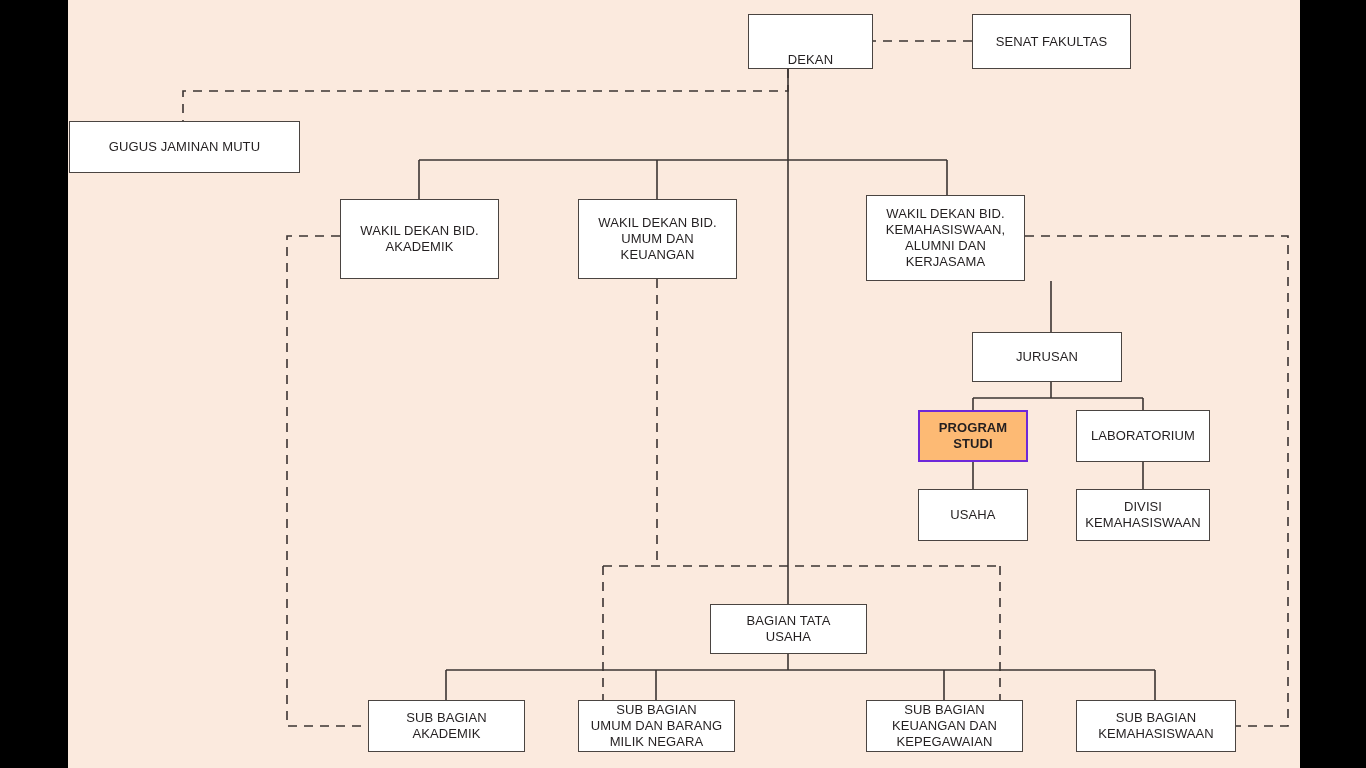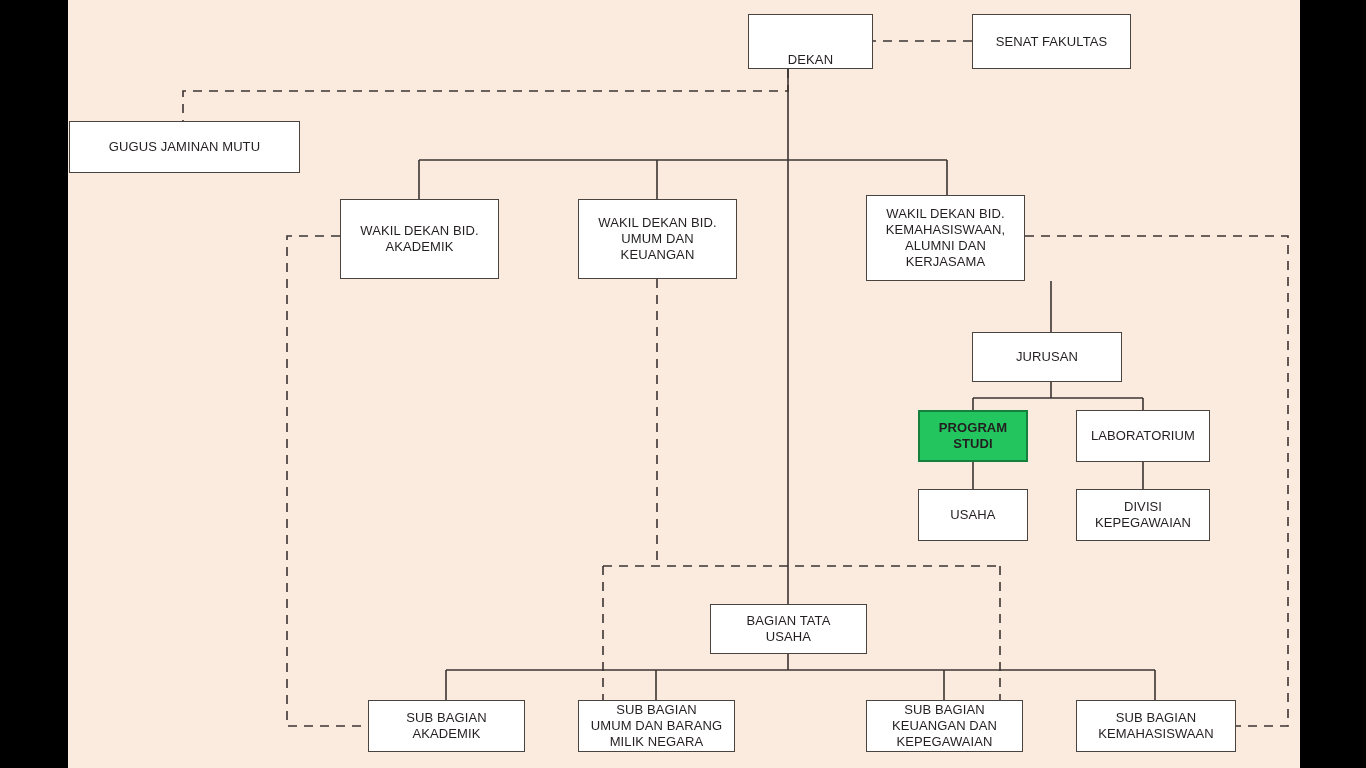--- a/index.html
+++ b/index.html
@@ -44,22 +44,22 @@
     justify-content: center;
     text-align: center;
     color: #231f20;
     font-size: 13px;
     line-height: 16px;
     letter-spacing: 0.1px;
     white-space: pre-line;
     z-index: 3;
   }
   .node.highlight {
-    background: #22c55e;
-    border: 2px solid #15803d;
+    background: #fdba74;
+    border: 2px solid #6d28d9;
     font-weight: bold;
   }
   .node .label { display: block; padding: 0 4px; }
 </style>
 </head>
 <body>
 
 <div id="stage">
   <div id="canvas">
     <svg id="svg-links" viewBox="0 0 1232 768" width="1232" height="768">
@@ -101,21 +101,21 @@
         <div class="node" style="left: 798px; top: 195px; width: 159px; height: 86px;"><span class="label">WAKIL DEKAN BID.
 KEMAHASISWAAN,
 ALUMNI DAN
 KERJASAMA</span></div>
         <div class="node" style="left: 904px; top: 332px; width: 150px; height: 50px;"><span class="label">JURUSAN</span></div>
         <div class="node highlight" style="left: 850px; top: 410px; width: 110px; height: 52px;"><span class="label">PROGRAM
 STUDI</span></div>
         <div class="node" style="left: 1008px; top: 410px; width: 134px; height: 52px;"><span class="label">LABORATORIUM</span></div>
         <div class="node" style="left: 850px; top: 489px; width: 110px; height: 52px;"><span class="label">USAHA</span></div>
         <div class="node" style="left: 1008px; top: 489px; width: 134px; height: 52px;"><span class="label">DIVISI
-KEPEGAWAIAN</span></div>
+KEMAHASISWAAN</span></div>
         <div class="node" style="left: 642px; top: 604px; width: 157px; height: 50px;"><span class="label">BAGIAN TATA
 USAHA</span></div>
         <div class="node" style="left: 300px; top: 700px; width: 157px; height: 52px;"><span class="label">SUB BAGIAN
 AKADEMIK</span></div>
         <div class="node" style="left: 510px; top: 700px; width: 157px; height: 52px;"><span class="label">SUB BAGIAN
 UMUM DAN BARANG
 MILIK NEGARA</span></div>
         <div class="node" style="left: 798px; top: 700px; width: 157px; height: 52px;"><span class="label">SUB BAGIAN
 KEUANGAN DAN
 KEPEGAWAIAN</span></div>

